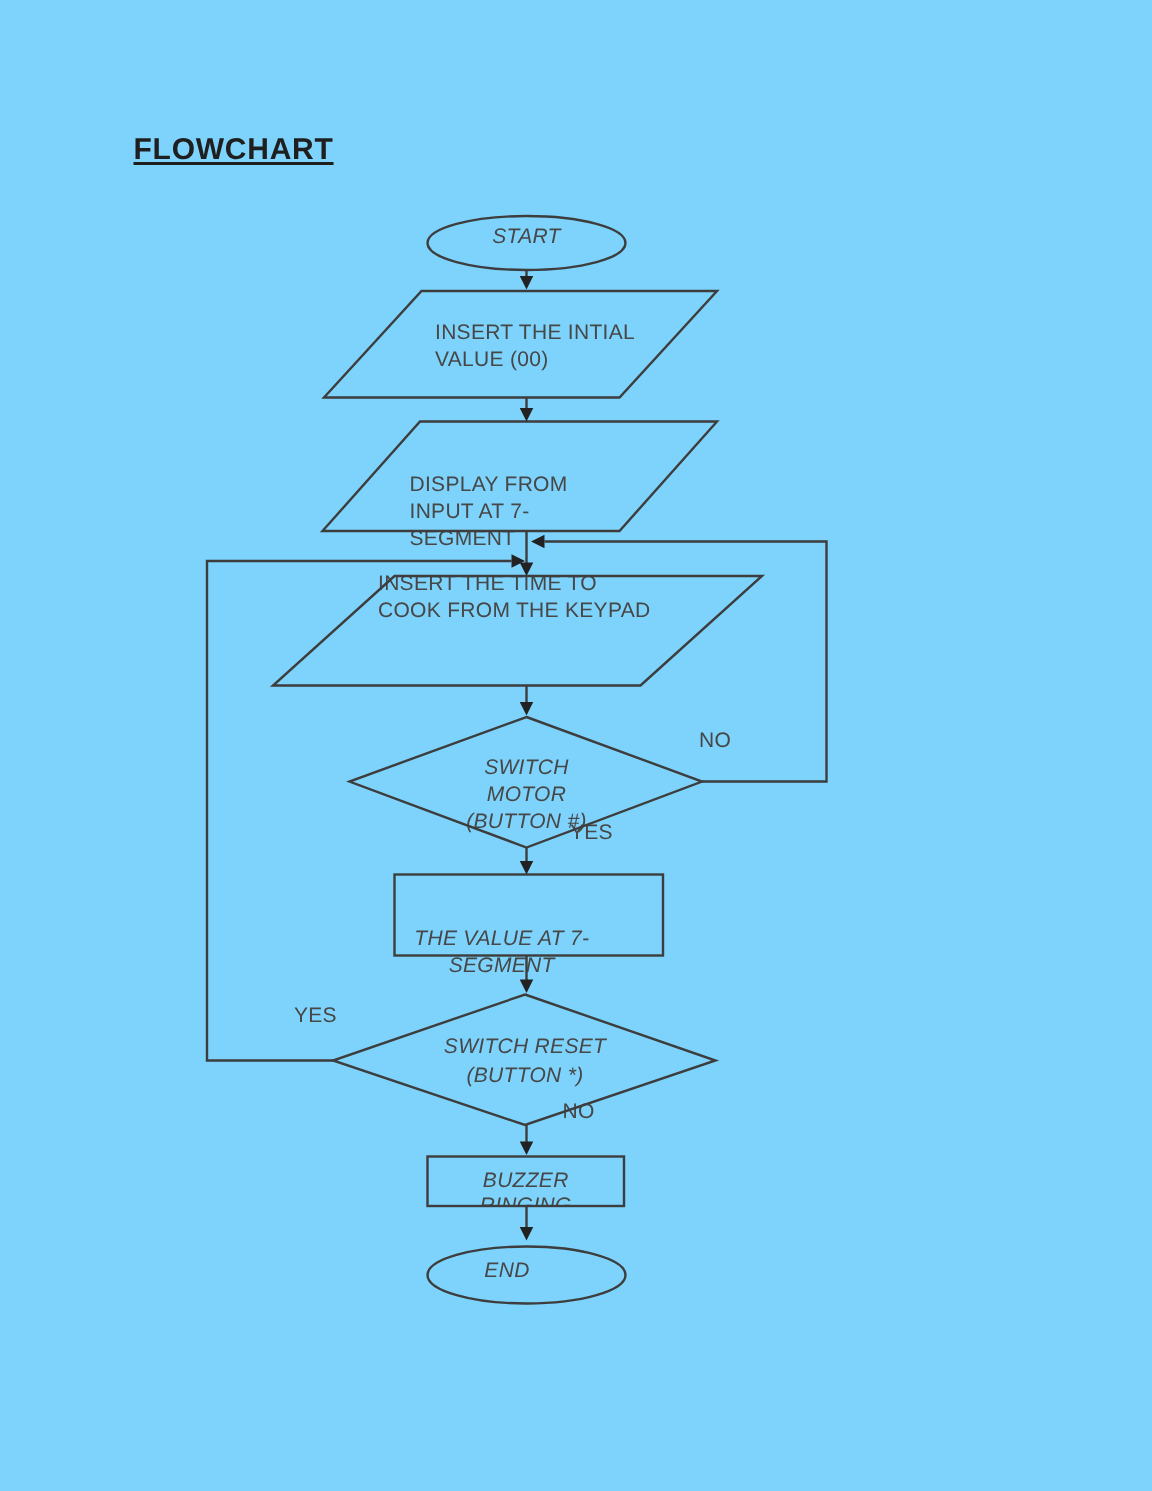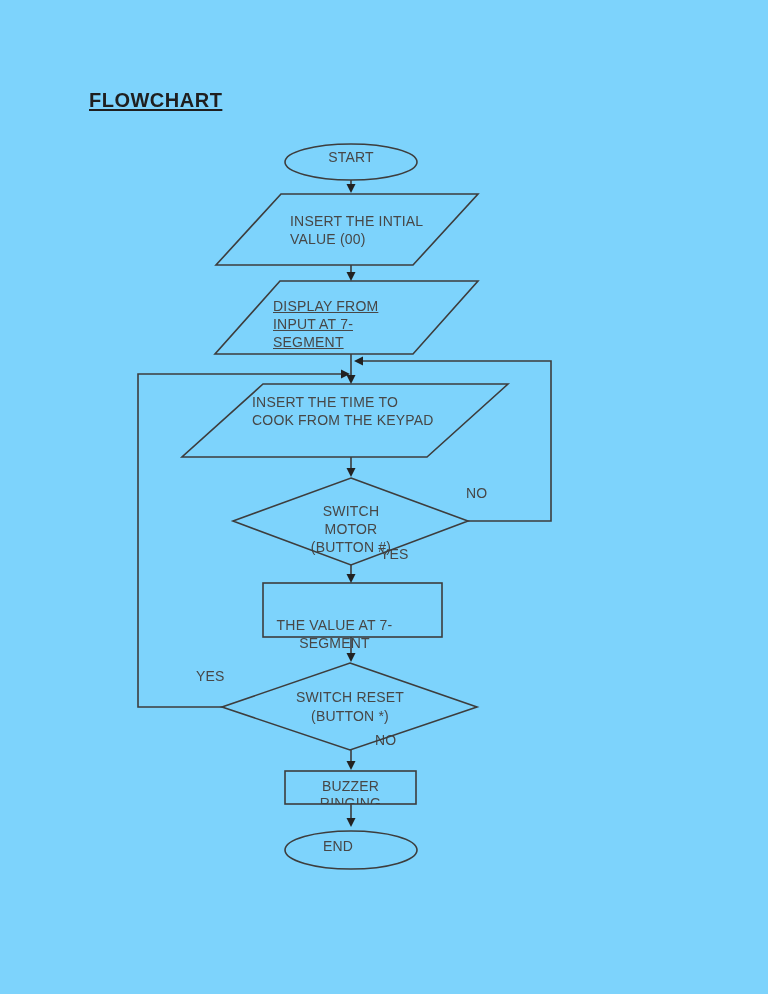--- a/index.html
+++ b/index.html
@@ -9,43 +9,43 @@
   .title {
     position:absolute; left:89px; top:88px;
     font-size:20px; font-weight:bold; color:#1f1f1f;
     letter-spacing:0.5px; line-height:24px;
     text-decoration:underline; text-decoration-thickness:2px; text-underline-offset:2px;
   }
   .lbl {
     position:absolute; font-size:14px; line-height:18px; color:#474747;
     letter-spacing:0.2px; white-space:pre-line;
   }
-  .ctr { text-align:center; }
+  .ctr { text-align:center;font-style:italic; }
   .clip { overflow:hidden; }
   svg.lines { position:absolute; left:0; top:0; pointer-events:none; }
 </style>
 </head>
 <body>
 
 <div class="page">
 
   <div class="title">FLOWCHART</div>
 
   <div>
 
     <div class="lbl ctr" style="left:285px; top:148px; width:132px;">START</div>
 
     <div class="lbl" style="left:273px; top:212px;margin-left:17px;">INSERT THE INTIAL
 VALUE (00)</div>
 
-    <div class="lbl" style="left:273px; top:297px;text-decoration:underline;">DISPLAY FROM
+    <div class="lbl" style="left:273px; top:313px;">DISPLAY FROM
 INPUT AT 7-
 SEGMENT</div>
 
-    <div class="lbl" style="left:252px; top:393px;">INSERT THE TIME TO
+    <div class="lbl" style="left:252px; top:379px;">INSERT THE TIME TO
 COOK FROM THE KEYPAD</div>
 
     <div class="lbl ctr" style="left:251px; top:502px; width:200px;">SWITCH
 MOTOR
 (BUTTON #)</div>
 
     <div class="lbl" style="left:466px; top:484px;">NO</div>
 
     <div class="lbl" style="left:380px; top:545px;">YES</div>
 

